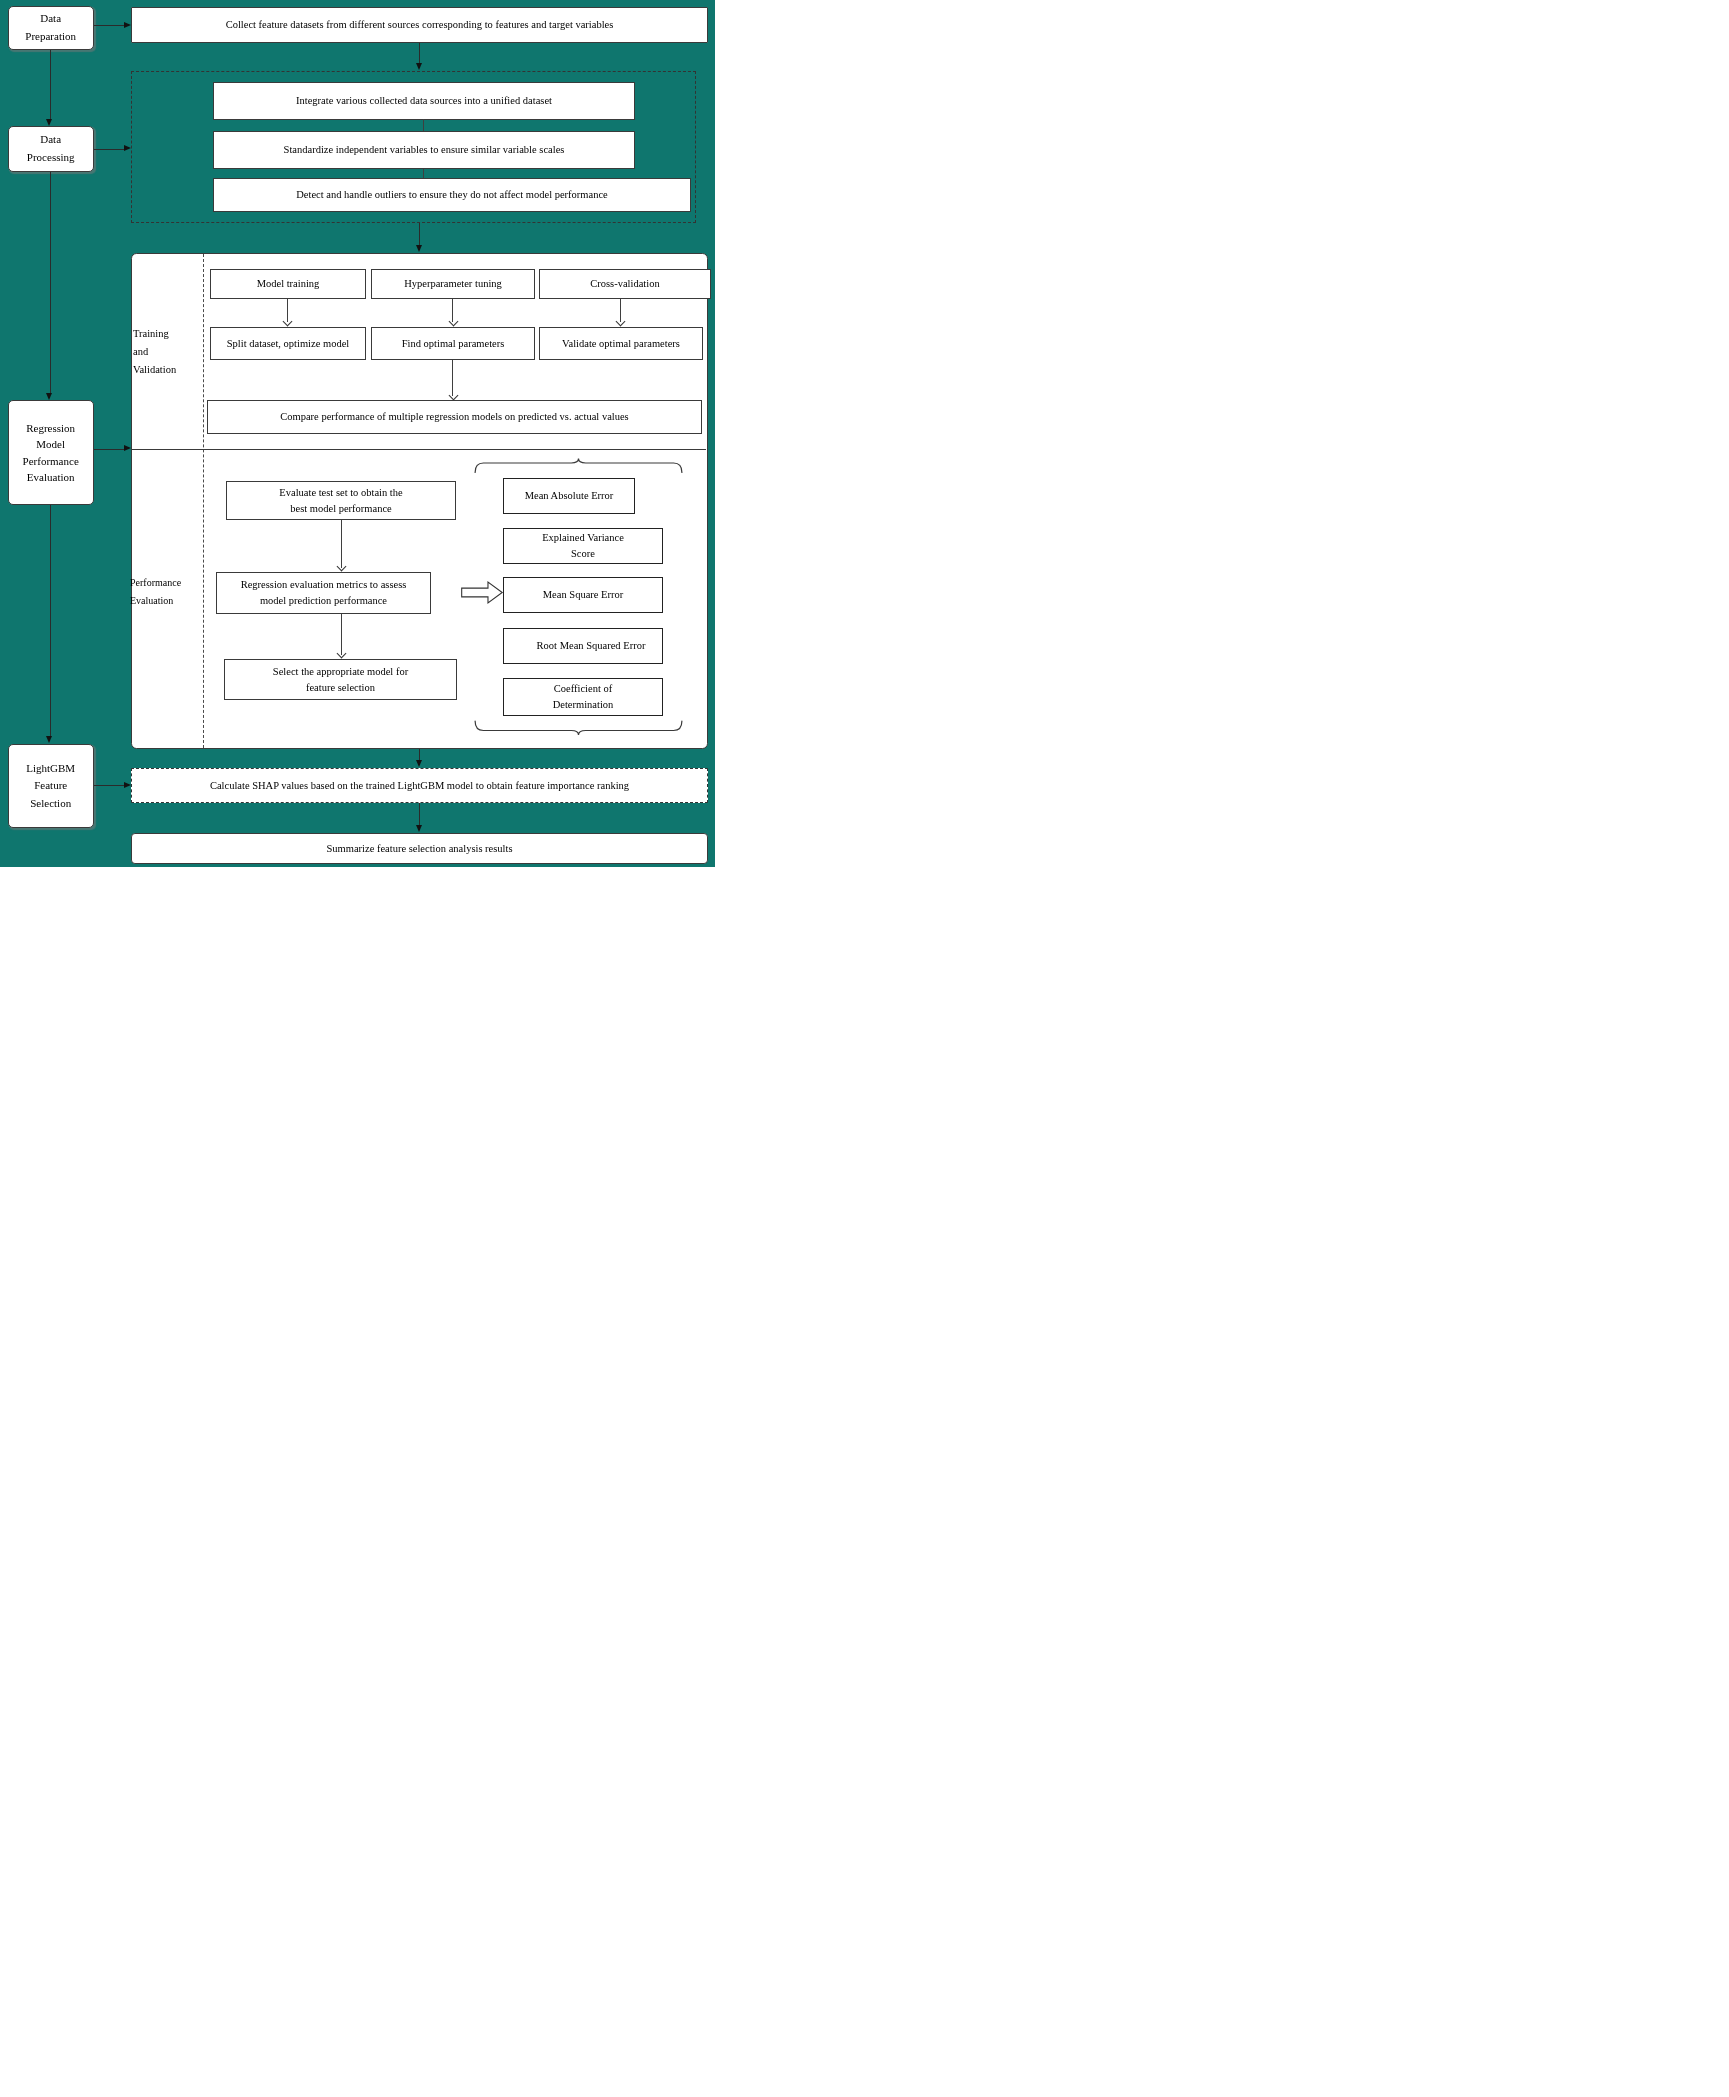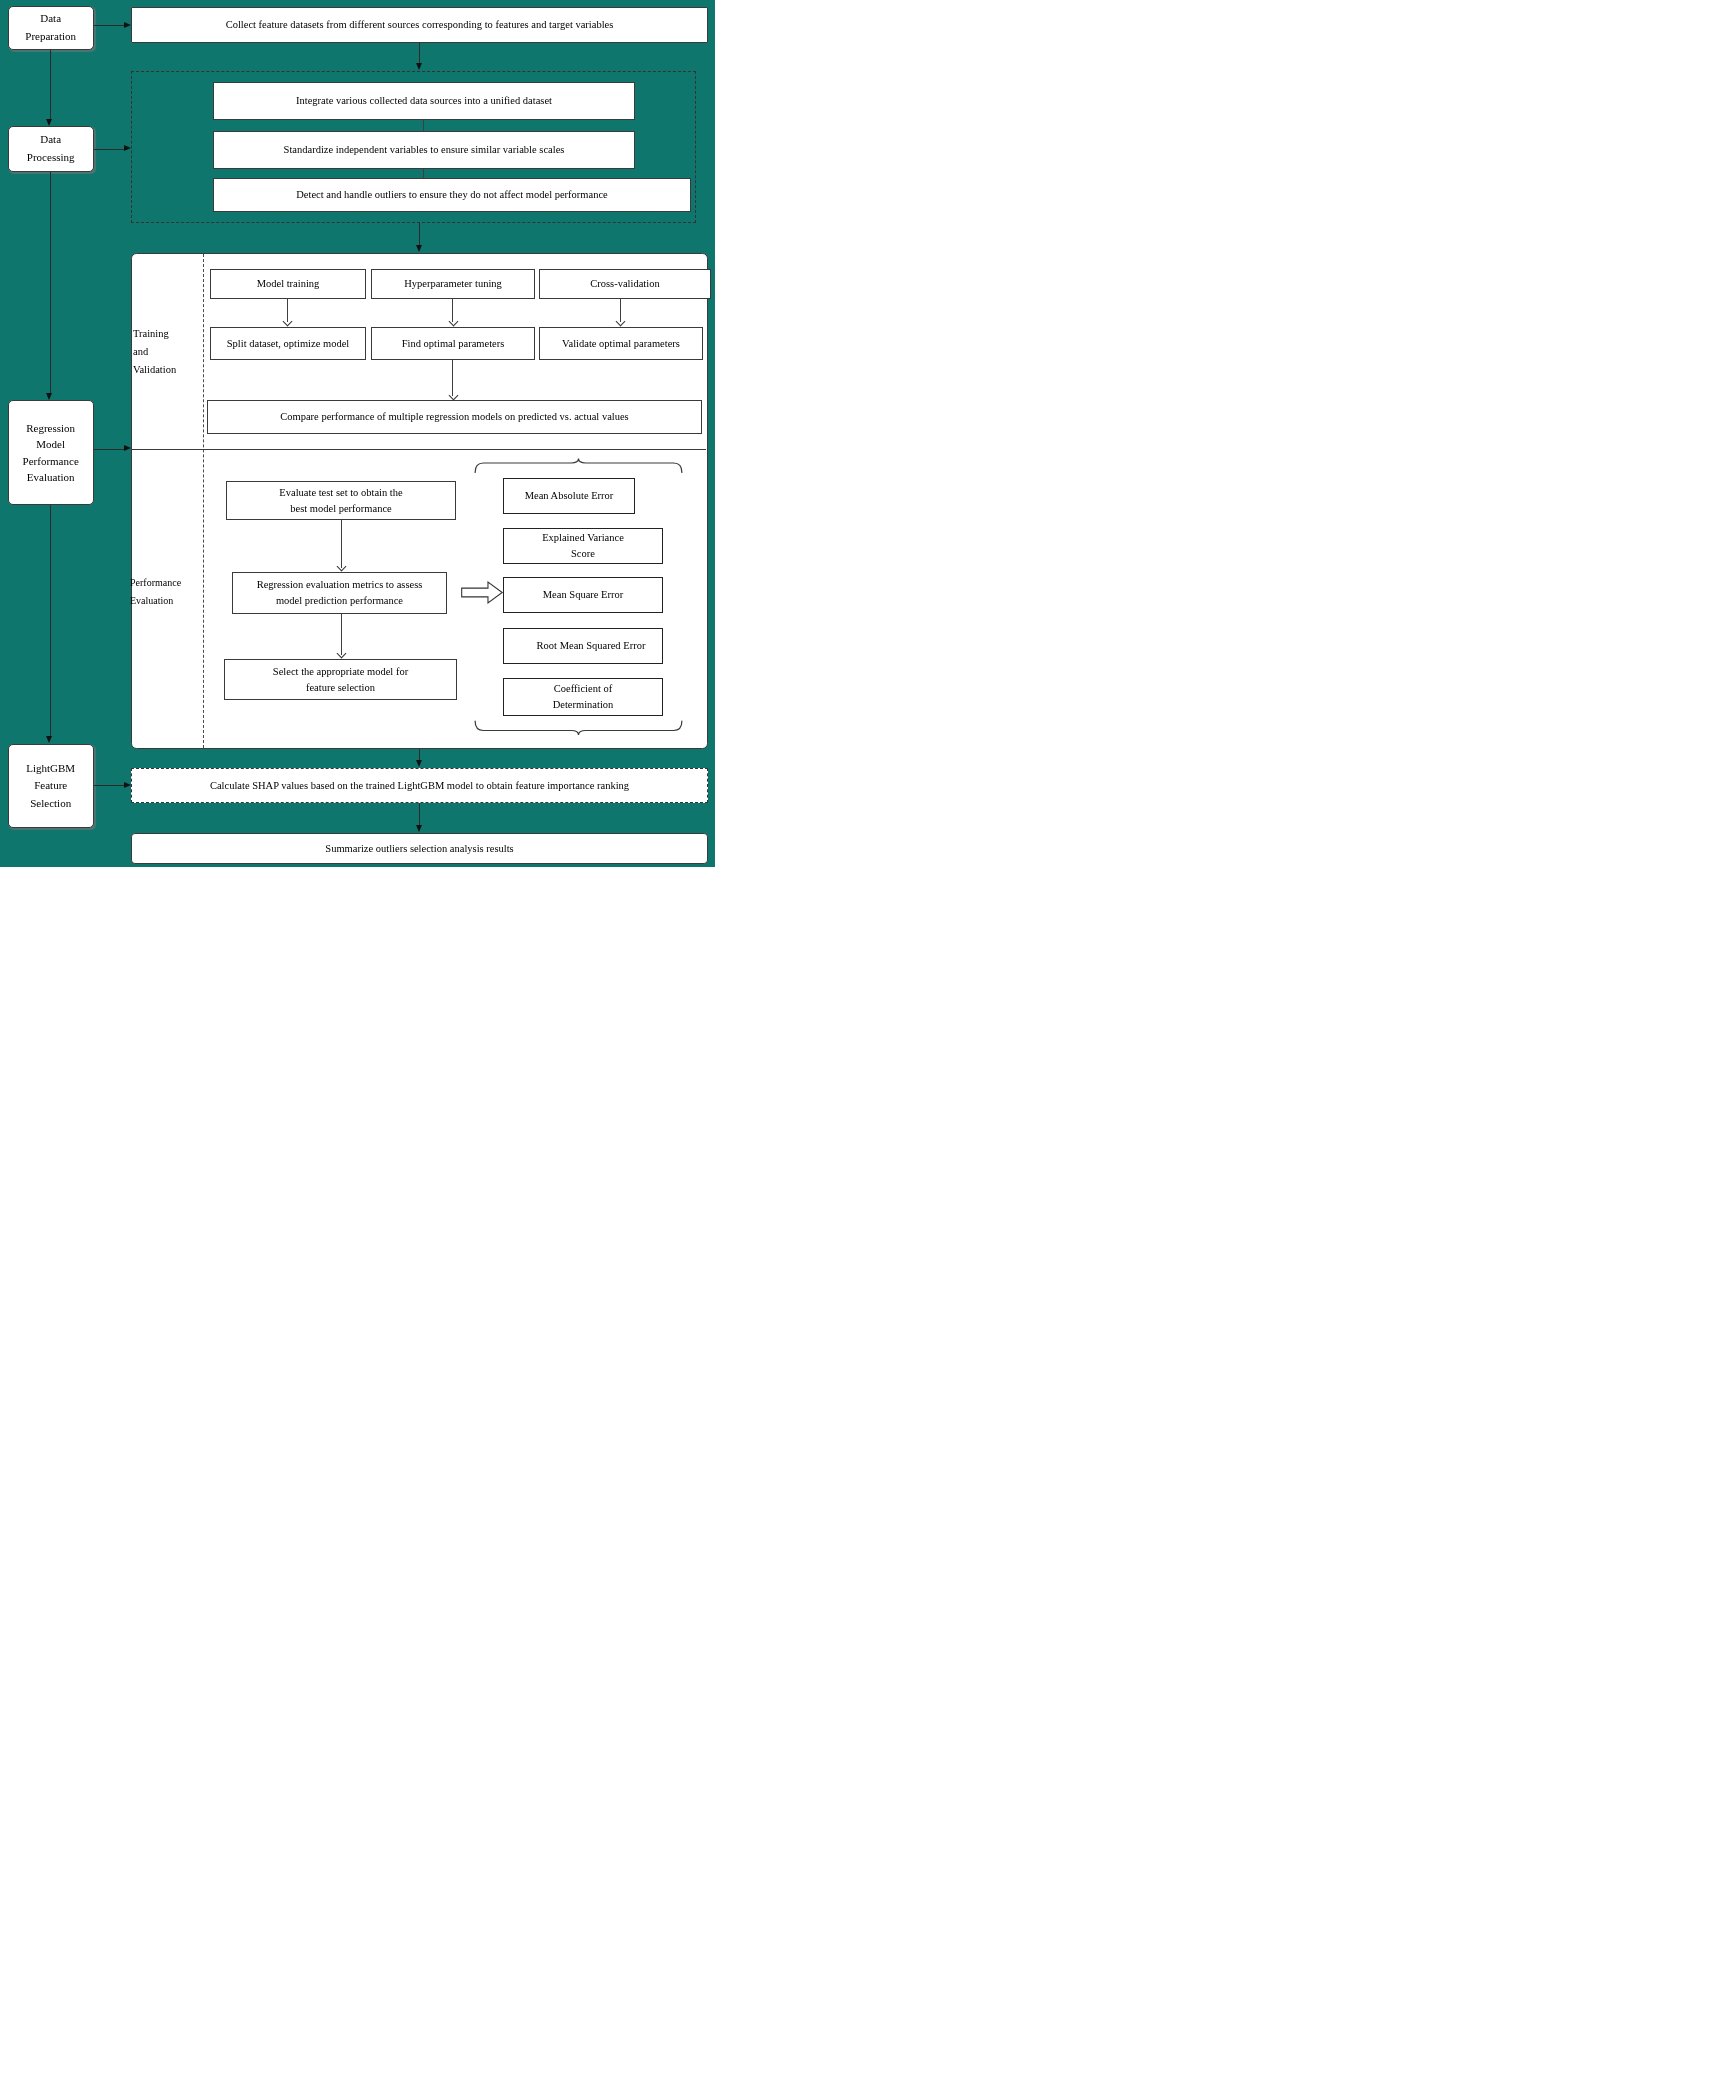--- a/index.html
+++ b/index.html
@@ -120,21 +120,21 @@
   <div class="node" style="left:207px;top:400px;width:495px;height:34px;">Compare performance of multiple regression models on predicted vs. actual values</div>
 
   <div class="lbl" style="left:130px;top:574px;width:73px;font-size:10px;line-height:1.75;">Performance
 Evaluation</div>
 
   <div class="node" style="left:226px;top:481px;width:230px;height:39px;">Evaluate test set to obtain the
 best model performance</div>
   <div class="vline thinl" style="left:341px;top:520px;height:48px;"></div>
   <div class="chev-down" style="left:338px;top:563px;"></div>
 
-  <div class="node" style="left:232px;top:572px;width:215px;height:42px;">Regression evaluation metrics to assess
+  <div class="node" style="left:216px;top:572px;width:215px;height:42px;">Regression evaluation metrics to assess
 model prediction performance</div>
   <div class="vline thinl" style="left:341px;top:614px;height:41px;"></div>
   <div class="chev-down" style="left:338px;top:650px;"></div>
 
   <div class="node" style="left:224px;top:659px;width:233px;height:41px;">Select the appropriate model for
 feature selection</div>
 
   <svg style="left:461px;top:581px;" width="43" height="23" viewBox="0 0 78 42">
     <polygon points="1,13 49,13 49,2 75,21 49,40 49,29 1,29" fill="#ffffff" stroke="#333" stroke-width="2"></polygon>
   </svg>
@@ -155,16 +155,16 @@
 Determination</div>
 
   <div class="vline" style="left:419px;top:749px;height:11.6px;"></div>
   <div class="arr-down" style="left:416px;top:760px;"></div>
 
   <div class="node dashedbox rounded" style="left:131px;top:768px;width:577px;height:35px;background:#fff;">Calculate SHAP values based on the trained LightGBM model to obtain feature importance ranking</div>
 
   <div class="vline" style="left:419px;top:803px;height:22.6px;"></div>
   <div class="arr-down" style="left:416px;top:825px;"></div>
 
-  <div class="node" style="left:131px;top:833px;width:577px;height:31px;border-radius:3.9px;">Summarize outliers selection analysis results</div>
+  <div class="node" style="left:131px;top:833px;width:577px;height:31px;border-radius:3.9px;">Summarize feature selection analysis results</div>
 
 </div>
 
 
 </body></html>

